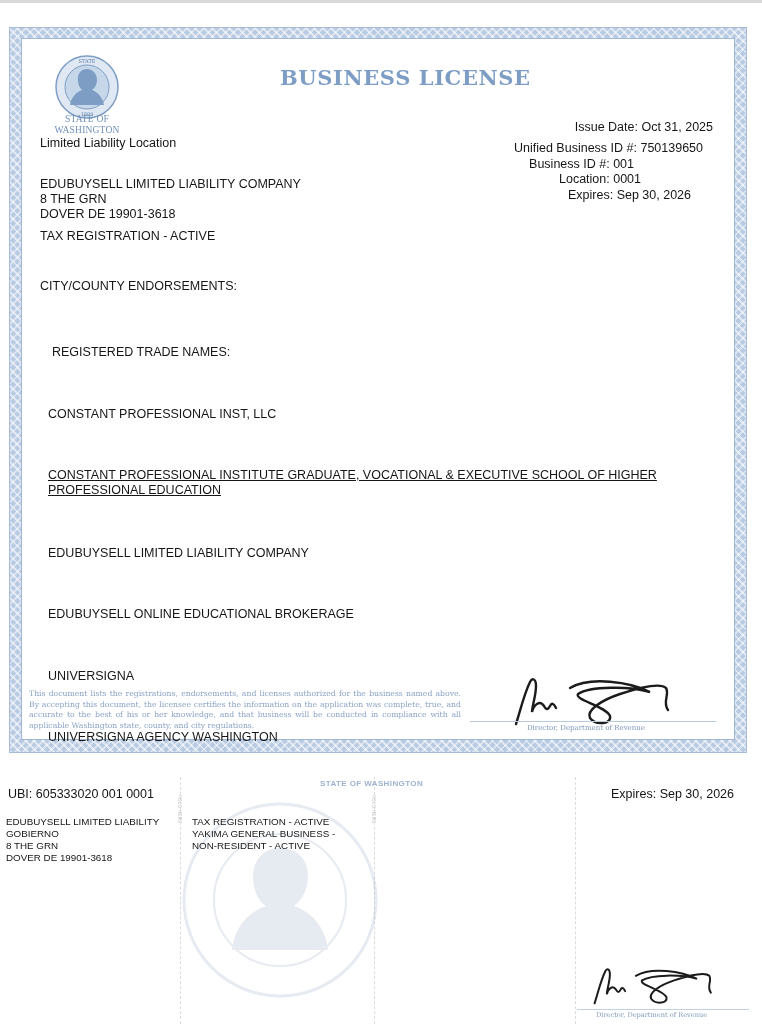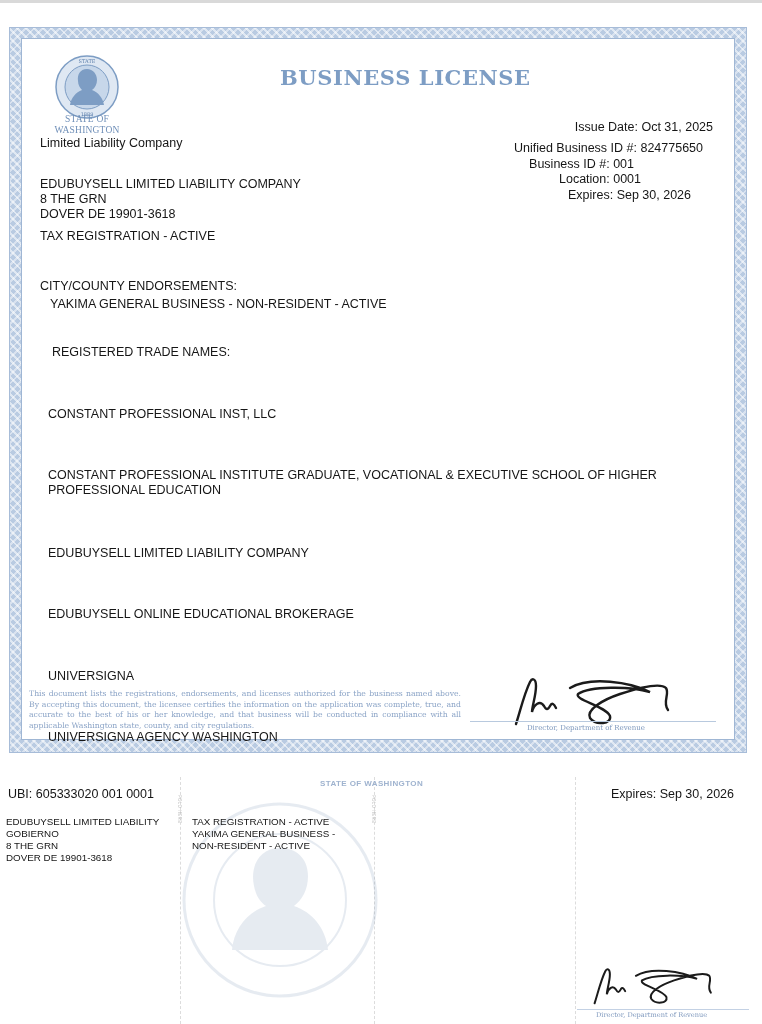--- a/index.html
+++ b/index.html
@@ -102,45 +102,44 @@
       <text x="32" y="8" font-size="5" text-anchor="middle" fill="#5f81ad" font-family="DejaVu Serif, serif">STATE</text>
       <text x="32" y="61" font-size="5" text-anchor="middle" fill="#5f81ad" font-family="DejaVu Serif, serif">1889</text>
     </svg>
     <div class="seal-caption">
       <div>STATE OF</div>
       <div>WASHINGTON</div>
     </div>
 
     <div class="title">BUSINESS LICENSE</div>
 
-    <div class="txt" style="left:18px; top:97px;">Limited Liability Company</div>
+    <div class="txt" style="left:18px; top:97px;">Limited Liability Location</div>
 
     <div class="right-block">
       <div class="ri-issue">Issue Date: Oct 31, 2025</div>
-      <div class="ri-ubi">Unified Business ID #: 824775650</div>
+      <div class="ri-ubi">Unified Business ID #: 750139650</div>
       <div class="ri-bid">Business ID #: 001</div>
       <div class="ri-loc">Location: 0001</div>
       <div class="ri-exp">Expires: Sep 30, 2026</div>
     </div>
 
     <div class="txt" style="left:18px; top:138px;">EDUBUYSELL LIMITED LIABILITY COMPANY</div>
     <div class="txt" style="left:18px; top:153px;">8 THE GRN</div>
     <div class="txt" style="left:18px; top:168px;">DOVER DE  19901-3618</div>
     <div class="txt" style="left:18px; top:190px;">TAX REGISTRATION - ACTIVE</div>
 
     <div class="txt" style="left:18px; top:240px;">CITY/COUNTY ENDORSEMENTS:</div>
-    <div class="txt" style="left:28px; top:258px;">YAKIMA GENERAL BUSINESS - NON-RESIDENT - ACTIVE</div>
 
     <div class="txt" style="left:18px; top:306px;margin-left:12px;">REGISTERED TRADE NAMES:</div>
   </div>
 </div>
 
 <div class="trade-list" style="left:48px; top:362px; width:660px;">
   <div class="item">CONSTANT PROFESSIONAL INST, LLC</div>
-  <div class="item wrap" style="white-space:normal; width:650px;">CONSTANT PROFESSIONAL INSTITUTE GRADUATE, VOCATIONAL &amp; EXECUTIVE SCHOOL OF HIGHER PROFESSIONAL EDUCATION</div>
+  <div class="item wrap" style="white-space:normal; width:650px;text-decoration:underline;">CONSTANT PROFESSIONAL INSTITUTE GRADUATE, VOCATIONAL &amp; EXECUTIVE SCHOOL OF HIGHER PROFESSIONAL EDUCATION</div>
   <div class="item">EDUBUYSELL LIMITED LIABILITY COMPANY</div>
   <div class="item">EDUBUYSELL ONLINE EDUCATIONAL BROKERAGE</div>
   <div class="item">UNIVERSIGNA</div>
   <div class="item">UNIVERSIGNA AGENCY WASHINGTON</div>
 </div>
 
 <div class="disclaimer" style="left:29px; top:689px;">This document lists the registrations, endorsements, and licenses authorized for the business named above. By accepting this document, the licensee certifies the information on the application was complete, true, and accurate to the best of his or her knowledge, and that business will be conducted in compliance with all applicable Washington state, county, and city regulations.</div>
 
 <svg class="sig" style="left:510px; top:672px;" width="170" height="56" viewBox="0 0 170 56">
   <path d="M6 52 C10 40 14 22 20 10 C22 6 26 6 26 14 C26 24 22 34 22 40 C24 32 30 28 34 34 C36 38 38 38 40 34 C42 30 44 32 46 36" fill="none" stroke="#1b1b1b" stroke-width="2.4" stroke-linecap="round"></path>

